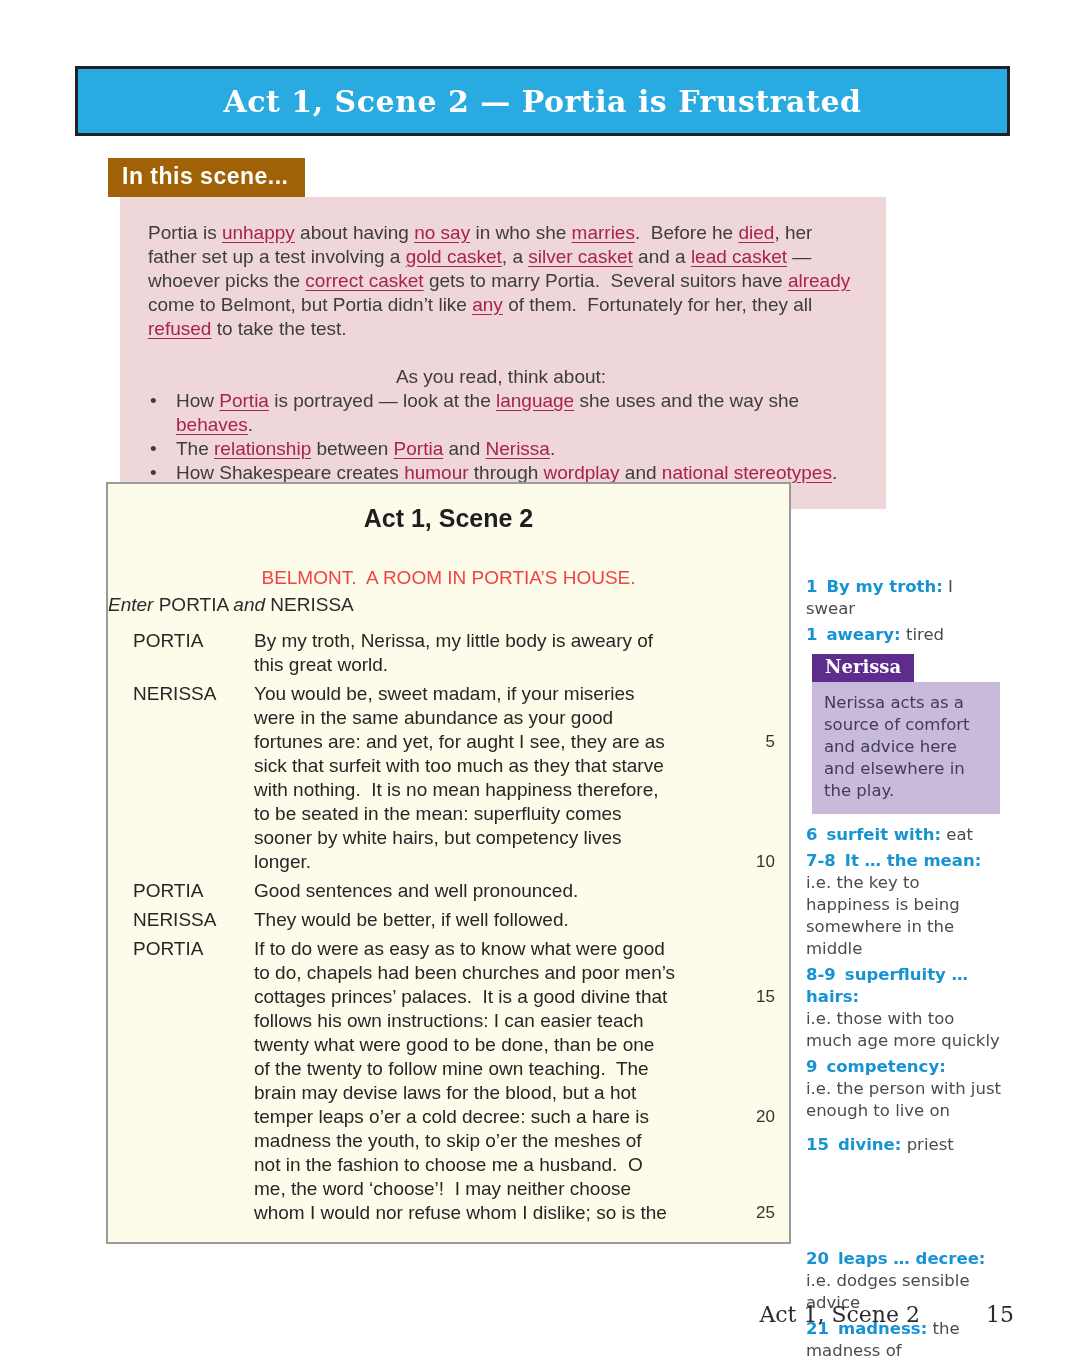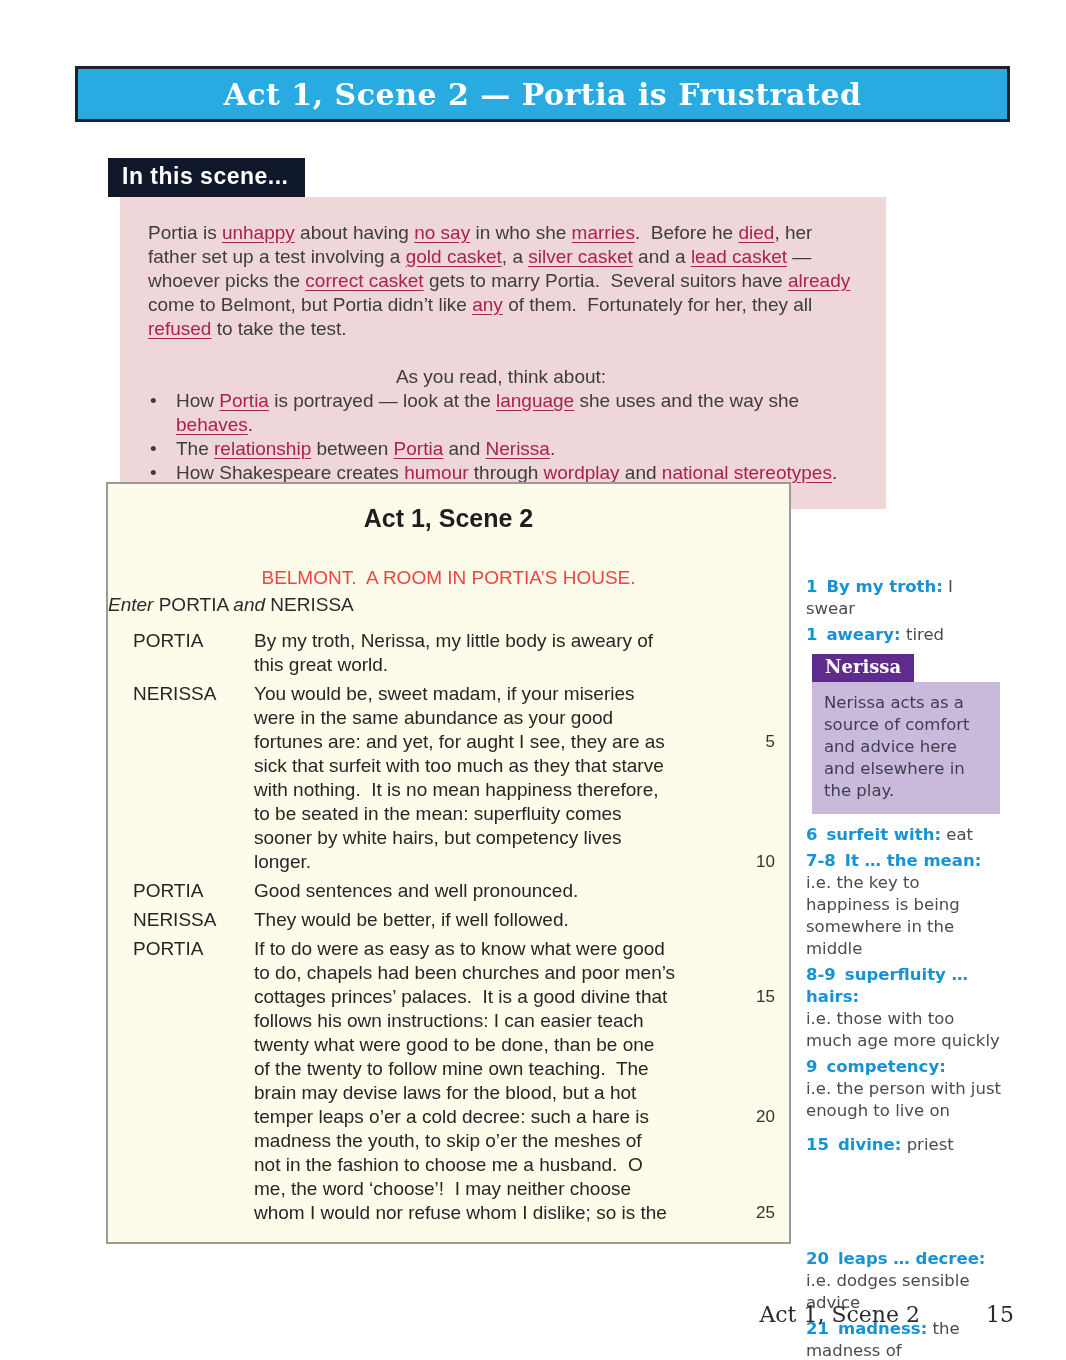--- a/index.html
+++ b/index.html
@@ -3,30 +3,30 @@
 <meta charset="utf-8">
 <style>
   html,body{margin:0;padding:0;}
   body{
     width:1066px;height:1360px;position:relative;background:#ffffff;
     font-family:"Liberation Sans", sans-serif;
     -webkit-font-smoothing:antialiased;
   }
   
   .banner{
-    position:absolute;left:75px;top:66px;width:935px;height:56px;
+    position:absolute;left:75px;top:66px;width:935px;height:70px;
     background:#29abe2;border:3px solid #20202a;box-sizing:border-box;
     display:flex;align-items:center;justify-content:center;
     color:#ffffff;font-family:"DejaVu Serif", serif;font-weight:bold;
     font-size:30px;letter-spacing:0.5px;
   }
   
   .intro{position:absolute;left:108px;top:158px;width:778px;}
   .intro-tab{
-    display:inline-block;background:#0f172a;color:#ffffff;
+    display:inline-block;background:#a16207;color:#ffffff;
     font-weight:bold;font-size:23px;padding:5px 16px 7px 14px;
     letter-spacing:0.5px;
   }
   .intro-box{
     margin-left:12px;width:766px;box-sizing:border-box;
     background:#efd6d9;padding:16px 24px 24px 20px;
     color:#3d3d3d;font-size:19px;line-height:24px;
   }
   .intro-para{margin:8px;white-space:pre-wrap;}
   .think{margin-top:24px;}

